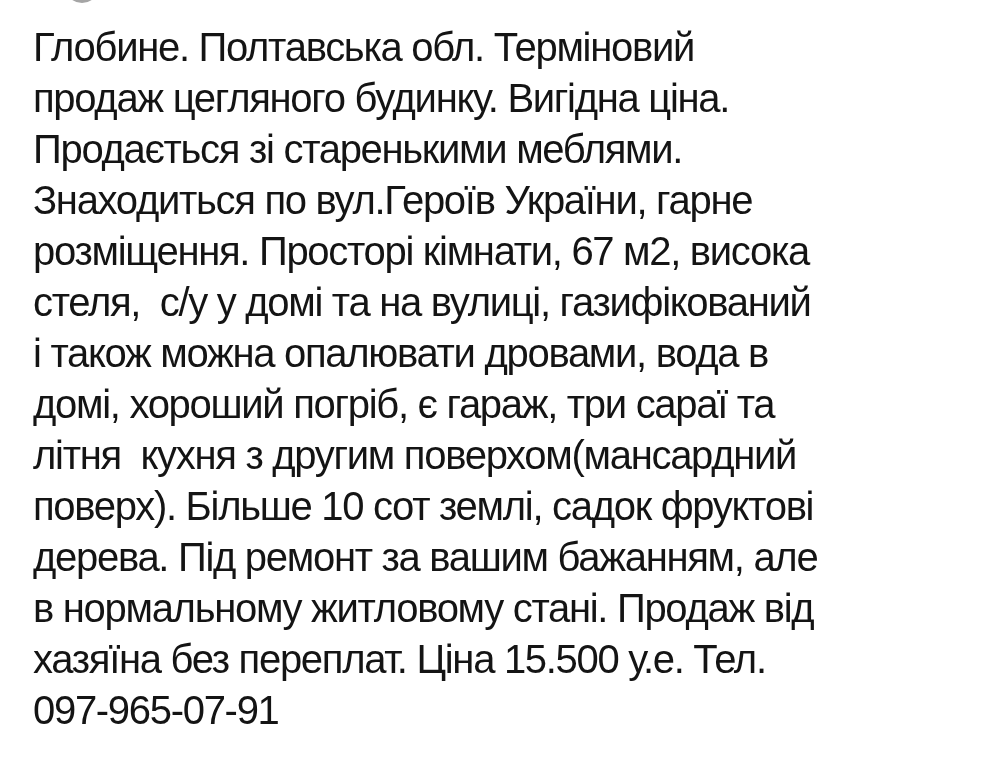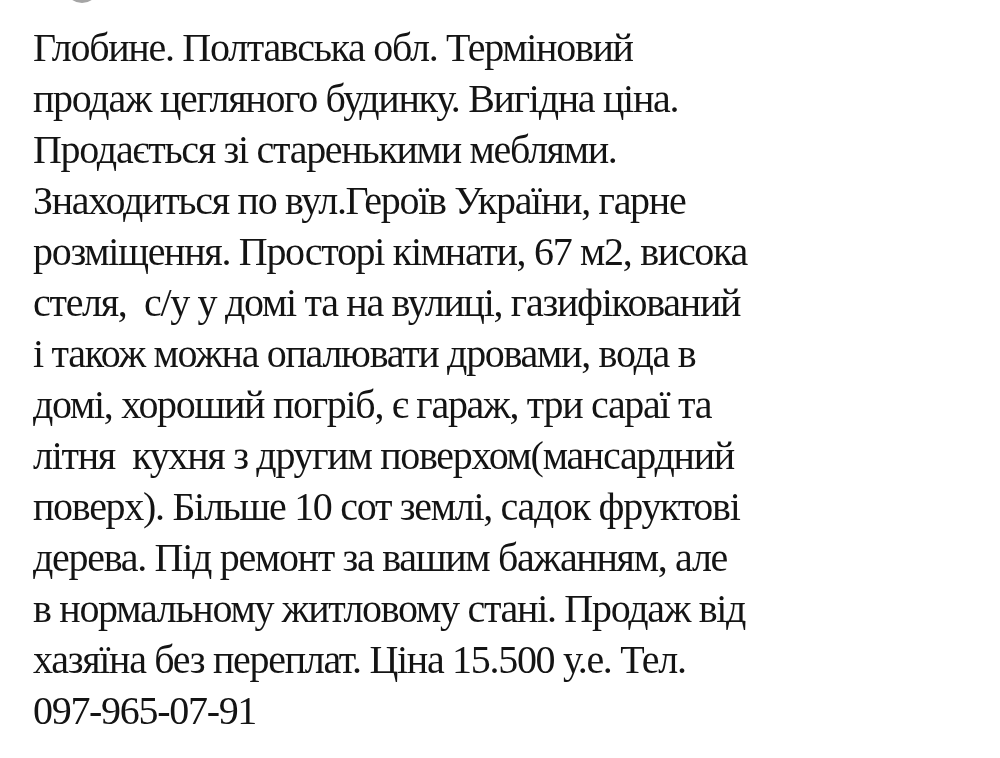--- a/index.html
+++ b/index.html
@@ -11,21 +11,20 @@
     height: 758px;
     background: #ffffff;
     overflow: hidden;
     position: relative;
     font-family: "Liberation Sans", sans-serif;
   }
   .screen {
     position: absolute;
     inset: 0;
     background: #ffffff;
-    font-family: Liberation Serif, serif;
   }
   
   .avatar-fragment {
     position: absolute;
     left: 66px;
     top: -26px;
     width: 32px;
     height: 29px;
     border-radius: 50%;
     background: #8e8e8e;

